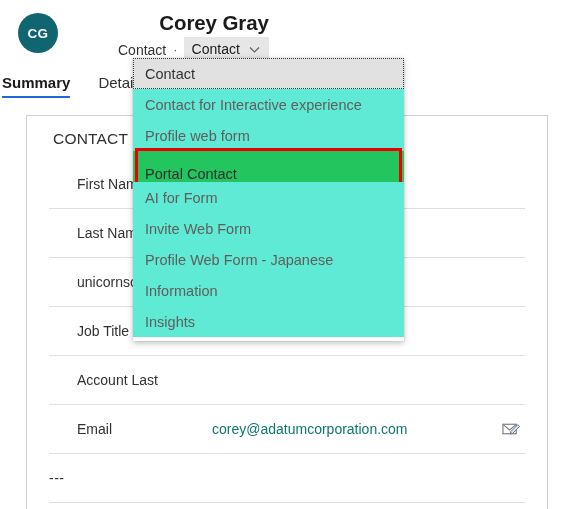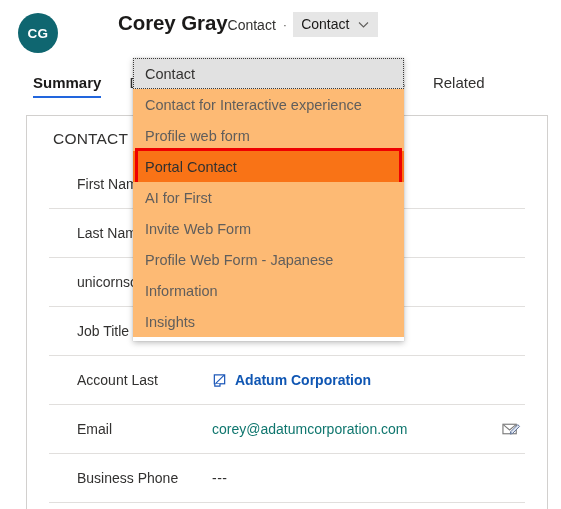--- a/index.html
+++ b/index.html
@@ -40,20 +40,22 @@
     justify-content: center;
     font-size: 13.5px;
     font-weight: bold;
     letter-spacing: .3px;
     flex: none;
     margin-top: 3px;
   }
   .header-text {
     margin-left: 12px;
     display: flex;
+    flex-direction: column;
+    align-items: flex-end;
   }
   .record-title {
     font-size: 20.5px;
     font-weight: bold;
     line-height: 25px;
     color: #1b1a19;
     letter-spacing: -.1px;
   }
   .subline {
     display: flex;
@@ -85,21 +87,21 @@
   }
 
   
   .tabbar {
     position: absolute;
     left: 0; top: 74px;
     width: 561px;
     height: 32px;
     display: flex;
     align-items: flex-start;
-    padding-left: 33px;
+    padding-left: 2px;
     font-size: 15px;
   }
   .tab {
     position: relative;
     color: #323130;
     margin-right: 28px;
     padding-bottom: 7px;
     cursor: pointer;
     white-space: nowrap;
   }
@@ -184,32 +186,33 @@
     padding-bottom: 4px;
   }
   .flyout-item {
     height: 31px;
     display: flex;
     align-items: center;
     padding-left: 12px;
     font-size: 14.5px;
     color: #605e5c;
     cursor: pointer;
-    background: #fdba74;
+    background: #5eead4;
     position: relative;
   }
   .flyout-item.selected {
     background: #e1e1e1;
     color: #323130;
     outline: 1px dotted #3b3a39;
     outline-offset: -1px;
   }
   .flyout-item.highlighted {
-    background: #f97316;
-    color: #323130;
+    background: #22c55e;
+    color: #323130;
+    align-items: flex-end;
   }
   .flyout-item.highlighted::before {
     content: "";
     position: absolute;
     left: 2px; right: 2px; top: -3px; bottom: -3px;
     border: 3px solid #ee0000;
     pointer-events: none;
   }
 </style>
 </head>
@@ -231,21 +234,20 @@
         </span>
       </span>
     </div>
   </div>
 </div>
 
 <div class="tabbar">
   <div class="tab active"><span>Summary</span></div>
   <div class="tab"><span>Details</span></div>
   <div class="tab" style="margin-left:170px;"><span>Files</span></div>
-  <div class="tab"><span>Related</span></div>
 </div>
 
 <div class="card">
   <div class="card-title">CONTACT INFORMATION</div>
 
   <div class="field-row">
     <div class="field-label">First Name</div>
     <div class="field-value"></div>
   </div>
 
@@ -259,66 +261,55 @@
     <div class="field-value"></div>
   </div>
 
   <div class="field-row">
     <div class="field-label">Job Title</div>
     <div class="field-value"></div>
   </div>
 
   <div class="field-row">
     <div class="field-label">Account Last</div>
-    <div class="field-value link">
-      <span class="acct-icon">
-        <svg width="15" height="15" viewBox="0 0 16 16">
-          <rect x="2.5" y="2" width="11" height="9.5" fill="none" stroke="#1a56b8" stroke-width="1.3"></rect>
-          <path d="M3 11.5 L3 14 L8.5 14 L8.5 11.5" fill="#ffffff" stroke="#1a56b8" stroke-width="1.3"></path>
-          <path d="M13 2.3 L4 11" stroke="#1a56b8" stroke-width="1.2"></path>
-        </svg>
-      </span>
-      <span>Adatum Corporation</span>
-    </div>
   </div>
 
   <div class="field-row">
     <div class="field-label">Email</div>
     <div class="field-value">corey@adatumcorporation.com</div>
     <div class="row-action">
       <svg width="19" height="16" viewBox="0 0 20 16">
         <rect x="1" y="3" width="14" height="10" fill="#ffffff" stroke="#7a7a7a" stroke-width="1.2"></rect>
         <path d="M1.6 3.6 L8 9 L14.4 3.6" fill="none" stroke="#7a7a7a" stroke-width="1.1"></path>
         <path d="M11 12.8 L18.5 5.3 L16.6 3.4 L9.1 10.9 Z" fill="#dfe6f2" stroke="#5b6f96" stroke-width="1"></path>
         <path d="M9.1 10.9 L8.6 13.3 L11 12.8" fill="#ffffff" stroke="#5b6f96" stroke-width="1"></path>
       </svg>
     </div>
   </div>
 
   <div class="field-row">
-    <div class="field-label">Business Phone</div>
     <div class="field-value muted">---</div>
   </div>
 </div>
 
 <div class="flyout">
   <div class="flyout-item selected">
       <span>Contact</span>
     </div>
   <div class="flyout-item">
       <span>Contact for Interactive experience</span>
     </div>
   <div class="flyout-item">
       <span>Profile web form</span>
     </div>
   <div class="flyout-item highlighted">
       <span>Portal Contact</span>
     </div>
   <div class="flyout-item">
-      <span>AI for First</span>
+      <span>AI for Form</span>
     </div>
   <div class="flyout-item">
       <span>Invite Web Form</span>
     </div>
   <div class="flyout-item">
       <span>Profile Web Form - Japanese</span>
     </div>
   <div class="flyout-item">
       <span>Information</span>
     </div>

